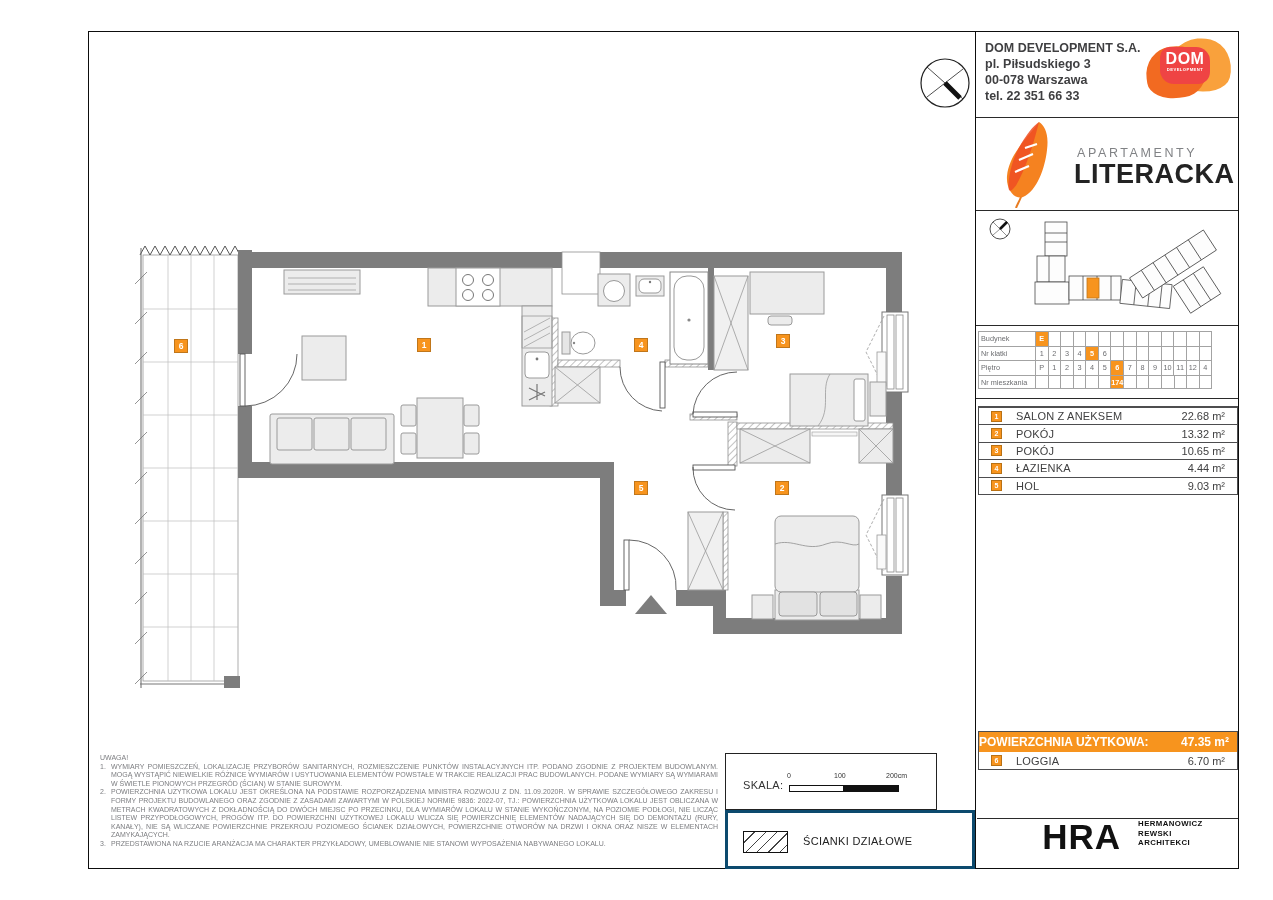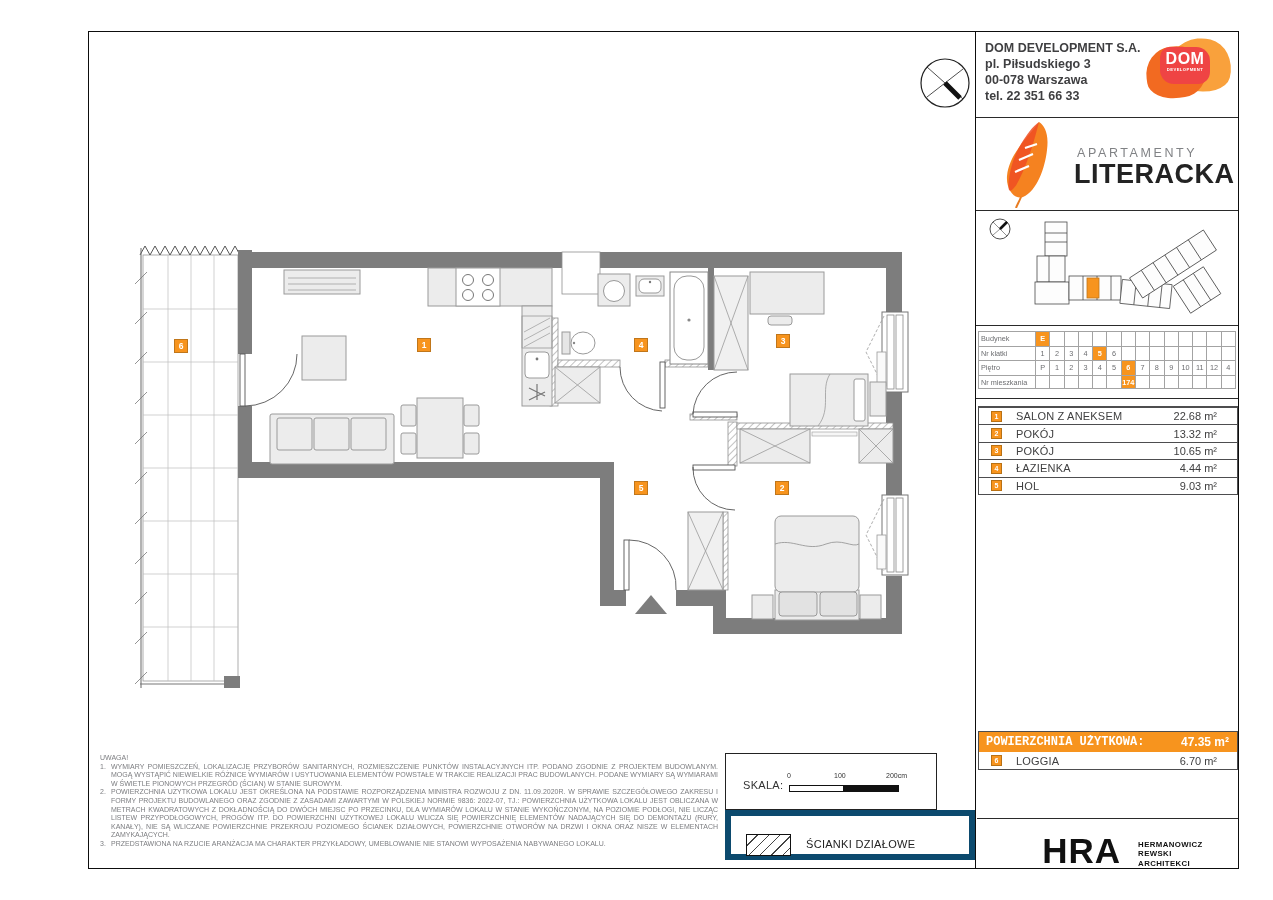--- a/index.html
+++ b/index.html
@@ -25,68 +25,68 @@
 
   
   .brand-ap { position:absolute; left:1077px; top:146px; font-size:12.5px; letter-spacing:2.6px; color:#808285; }
   .brand-li { position:absolute; left:1074px; top:159px; font-size:27px; font-weight:800; letter-spacing:.5px; color:#232323; }
   .feather { position:absolute; left:995px; top:120px; }
 
   
   .sitemap { position:absolute; left:983px; top:214px; }
 
   
-  .ut { position:absolute; left:978px; top:331px; width:258px;border-radius:25px; }
+  .ut { position:absolute; left:978px; top:331px; width:234px;border-radius:25px; }
   .ut-row { display:flex; height:14.5px; }
   .ut-label { width:58px; font-size:7.3px; color:#6d6e71; line-height:14.5px; padding-left:2px;
               border:0.5px solid #a3a3a3; border-bottom:none; }
   .ut-row:last-child .ut-label { border-bottom:0.5px solid #a3a3a3; }
   .ut-cell { flex:1; font-size:7.3px; color:#6d6e71; text-align:center; line-height:14.5px;
              border:0.5px solid #a3a3a3; border-left:none; border-bottom:none; }
   .ut-row:last-child .ut-cell { border-bottom:0.5px solid #a3a3a3; }
   .ut-cell.hl { background:#f7941e; color:#fff; font-weight:bold; }
 
   
   .rooms { position:absolute; left:978px; top:406px; width:260px; border:1px solid #4d4d4f; }
   .rooms-h { height:18px; background:#f7941e; color:#fff; font-size:11.5px; font-weight:bold;
              line-height:18px; padding-left:7px; letter-spacing:.2px; }
   .r-row { display:flex; align-items:center; height:17.4px; border-top:1px solid #4d4d4f; background:#fff; }
   .chip { width:11px; height:11px; background:#f7941e; border:1px solid #b97114; color:#fff;
           font-size:7px; font-weight:bold; text-align:center; line-height:9px; margin-left:12px; flex:none; }
   .r-name { font-size:11px; color:#404041; margin-left:14px; flex:1; letter-spacing:.2px; }
-  .r-area { font-size:11px; color:#404041; padding-right:20px; }
+  .r-area { font-size:11px; color:#404041; padding-right:12px; }
 
   
   .summary { position:absolute; left:978px; top:731px; width:260px; border:1px solid #4d4d4f; }
   .sum-bar { height:20px; background:#f7941e; color:#fff; display:flex; align-items:center; }
-  .sum-label { font-size:12px; font-weight:bold; padding-left:7px; flex:1;font-family:Liberation Mono, monospace; }
+  .sum-label { font-size:12px; font-weight:bold; padding-left:0; flex:1; }
   .sum-value { font-size:12px; font-weight:bold; padding-right:8px; }
 
   
   .hra { position:absolute; left:976.5px; top:818px; width:261px; height:50px; border-top:1px solid #2a2a2a;
-         display:flex; align-items:flex-end; justify-content:center; gap:17px;padding-left:31px; }
+         display:flex; align-items:flex-start; justify-content:center; gap:17px;padding-left:31px; }
   .hra-logo { font-size:35px; font-weight:600; letter-spacing:1px; color:#111; line-height:35px; }
   .hra-lines div { font-size:7.8px; font-weight:bold; letter-spacing:.4px; color:#111; line-height:9.5px; }
 
   
   .notes { position:absolute; left:100px; top:754px; width:618px; color:#7c7d80; }
   .notes .title { font-size:7px; line-height:8.6px; }
   .note { display:flex; }
   .note .n { width:11px; flex:none; font-size:7px; line-height:8.6px; }
   .note .t { flex:1; font-size:7px; line-height:8.6px; text-align:justify; }
 
   
   .scalebox { position:absolute; left:725px; top:753px; width:212px; height:57px; border:1px solid #222; }
   .scale-label { position:absolute; left:17px; top:25px; font-size:11px; color:#333; letter-spacing:.3px; }
   .bar { position:absolute; left:63px; top:31px; width:110px; height:7px; border:1px solid #111; background:#fff; }
   .bar .black { position:absolute; right:0; top:0; width:55px; height:100%; background:#111; }
   .tick { position:absolute; top:18px; font-size:7px; color:#333; }
   .t0 { left:61px; } .t100 { left:108px; } .t200 { left:160px; }
 
-  .legendbox { position:absolute; left:725px; top:810px; width:250px; height:50px; border:6px solid #0c4a6e; }
+  .legendbox { position:absolute; left:725px; top:810px; width:250px; height:59px; border:3px solid #0c4a6e; }
   .swatch { position:absolute; left:15px; top:18px; width:45px; height:22px; border:1px solid #111;
             background:repeating-linear-gradient(135deg,#fff 0 7px,#444 7px 8px); }
   .legend-label { position:absolute; left:75px; top:22px; font-size:11px; color:#222; letter-spacing:.3px; }
 
   
   .plan { position:absolute; left:130px; top:240px; width:790px; height:460px; }
   .bd { position:absolute; width:14px; height:14px; background:#f7941e; border:1px solid #c0761a;
         color:#fff; font-size:8.5px; font-weight:bold; text-align:center; line-height:12px; }
   .compass-main { position:absolute; left:918px; top:56px; }
 </style>

